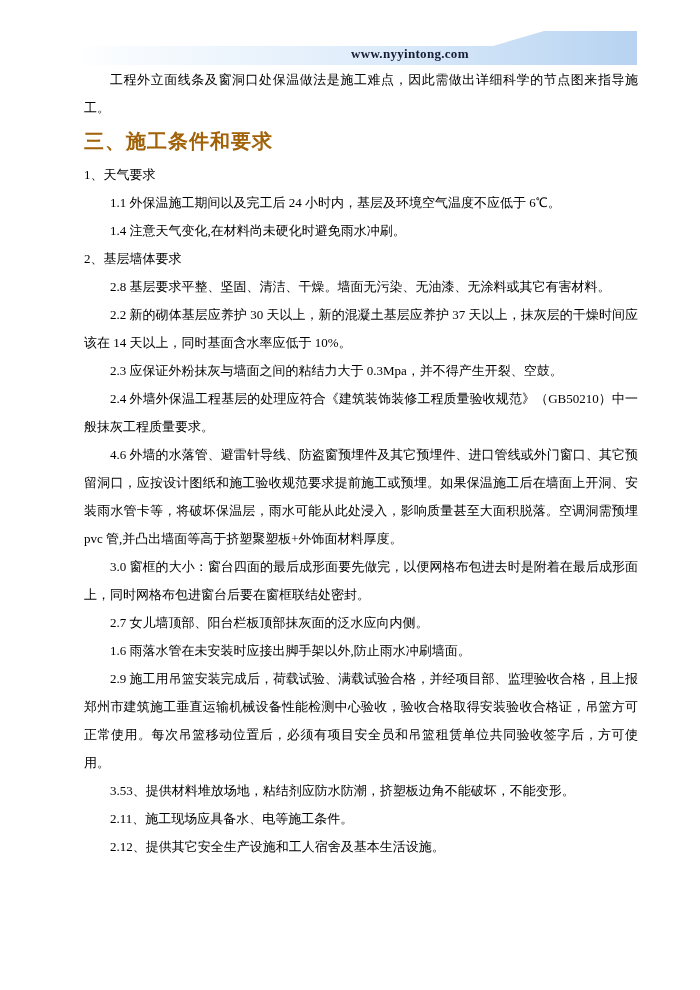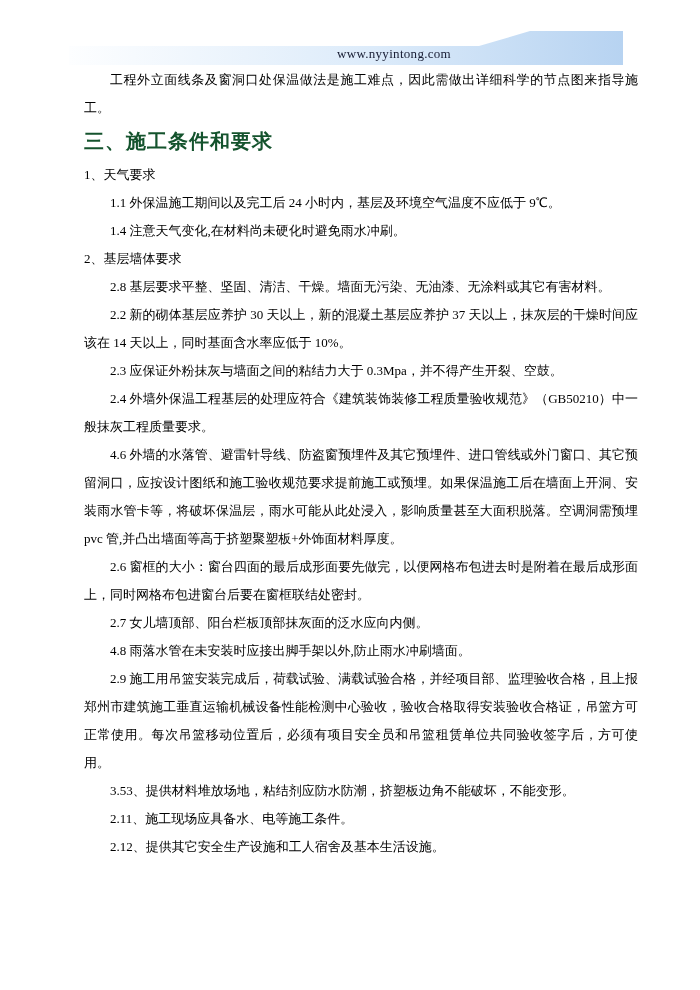--- a/index.html
+++ b/index.html
@@ -10,22 +10,22 @@
     color: #000000;
   }
   .page {
     position: relative;
     width: 700px; height: 990px;
     background: #ffffff;
     overflow: hidden;
   }
   .header {
     position: absolute;
-    top: 31px; left: 69px;
-    width: 554px; height: 34px;
+    top: 31px; left: 83px;
+    width: 554px; height: 34px; font-weight: bold;
   }
   .band-svg { position: absolute; top: 0; left: 0; display: block; }
   .site-url {
     position: absolute;
     top: 15px; left: 268px;
     font-family: "Liberation Serif", serif;
     font-size: 13px;
     letter-spacing: 0.3px;
     color: #171c33;
     white-space: nowrap;
@@ -43,21 +43,21 @@
     color: #000000;
   }
   .para.indent { text-indent: 2em; }
   .heading {
     font-family: "Liberation Sans", sans-serif;
     font-size: 20px;
     line-height: 28px;
     font-weight: bold;
     letter-spacing: 1px;
     margin: 5px 0 6px 0;
-    color: #14532d;
+    color: #a16207;
   }
 </style>
 </head>
 <body>
 
 <div class="page">
 
   <div class="header">
     <svg class="band-svg" width="554" height="34" viewBox="0 0 554 34" xmlns="http://www.w3.org/2000/svg">
       <defs>
@@ -71,30 +71,30 @@
     </svg>
     <span class="site-url">www.nyyintong.com</span>
   </div>
 
   <div class="content">
     <p class="para indent">工程外立面线条及窗洞口处保温做法是施工难点，因此需做出详细科学的节点图来指导施工。</p>
 
     <h2 class="heading">三、施工条件和要求</h2>
 
     <p class="para">1、天气要求</p>
-    <p class="para indent">1.1 外保温施工期间以及完工后 24 小时内，基层及环境空气温度不应低于 9℃。</p>
+    <p class="para indent">1.1 外保温施工期间以及完工后 24 小时内，基层及环境空气温度不应低于 6℃。</p>
     <p class="para indent">1.4 注意天气变化,在材料尚未硬化时避免雨水冲刷。</p>
     <p class="para">2、基层墙体要求</p>
     <p class="para indent">2.8 基层要求平整、坚固、清洁、干燥。墙面无污染、无油漆、无涂料或其它有害材料。</p>
     <p class="para indent">2.2 新的砌体基层应养护 30 天以上，新的混凝土基层应养护 37 天以上，抹灰层的干燥时间应该在 14 天以上，同时基面含水率应低于 10%。</p>
     <p class="para indent">2.3 应保证外粉抹灰与墙面之间的粘结力大于 0.3Mpa，并不得产生开裂、空鼓。</p>
     <p class="para indent">2.4 外墙外保温工程基层的处理应符合《建筑装饰装修工程质量验收规范》（GB50210）中一般抹灰工程质量要求。</p>
     <p class="para indent">4.6 外墙的水落管、避雷针导线、防盗窗预埋件及其它预埋件、进口管线或外门窗口、其它预留洞口，应按设计图纸和施工验收规范要求提前施工或预埋。如果保温施工后在墙面上开洞、安装雨水管卡等，将破坏保温层，雨水可能从此处浸入，影响质量甚至大面积脱落。空调洞需预埋 pvc 管,并凸出墙面等高于挤塑聚塑板+外饰面材料厚度。</p>
-    <p class="para indent">2.6 窗框的大小：窗台四面的最后成形面要先做完，以便网格布包进去时是附着在最后成形面上，同时网格布包进窗台后要在窗框联结处密封。</p>
+    <p class="para indent">3.0 窗框的大小：窗台四面的最后成形面要先做完，以便网格布包进去时是附着在最后成形面上，同时网格布包进窗台后要在窗框联结处密封。</p>
     <p class="para indent">2.7 女儿墙顶部、阳台栏板顶部抹灰面的泛水应向内侧。</p>
-    <p class="para indent">4.8 雨落水管在未安装时应接出脚手架以外,防止雨水冲刷墙面。</p>
+    <p class="para indent">1.6 雨落水管在未安装时应接出脚手架以外,防止雨水冲刷墙面。</p>
     <p class="para indent">2.9 施工用吊篮安装完成后，荷载试验、满载试验合格，并经项目部、监理验收合格，且上报郑州市建筑施工垂直运输机械设备性能检测中心验收，验收合格取得安装验收合格证，吊篮方可正常使用。每次吊篮移动位置后，必须有项目安全员和吊篮租赁单位共同验收签字后，方可使用。</p>
     <p class="para indent">3.53、提供材料堆放场地，粘结剂应防水防潮，挤塑板边角不能破坏，不能变形。</p>
     <p class="para indent">2.11、施工现场应具备水、电等施工条件。</p>
     <p class="para indent">2.12、提供其它安全生产设施和工人宿舍及基本生活设施。</p>
   </div>
 
 </div>
 
 </body></html>

